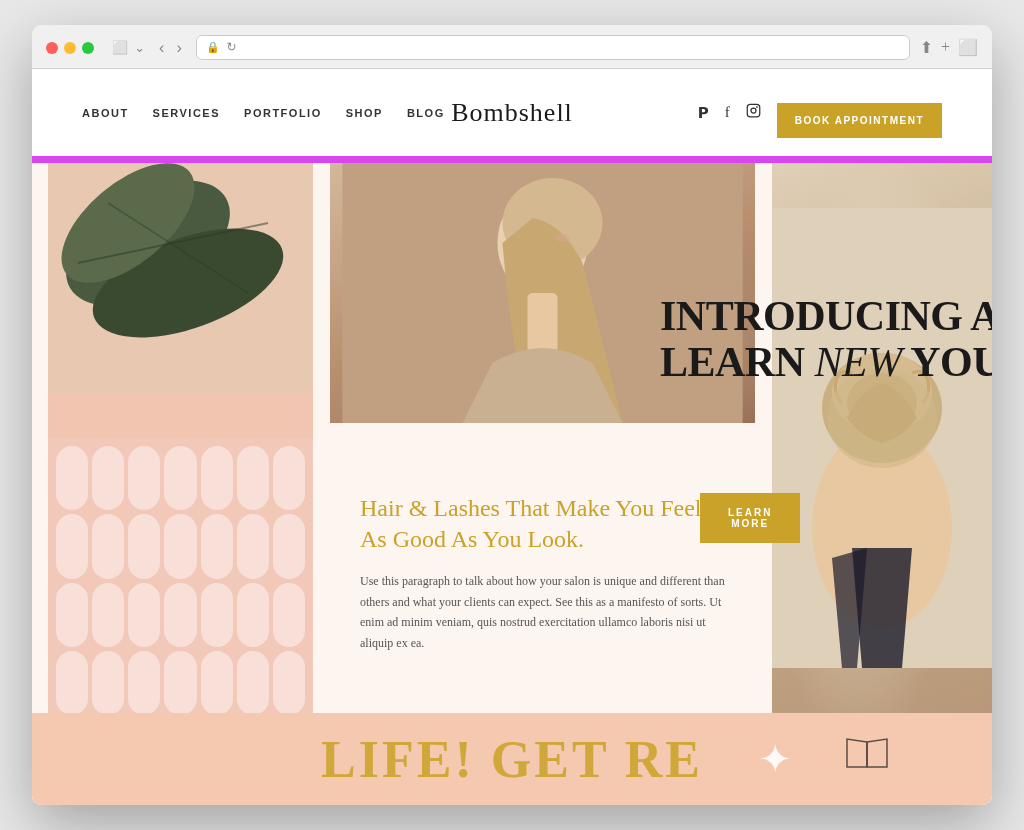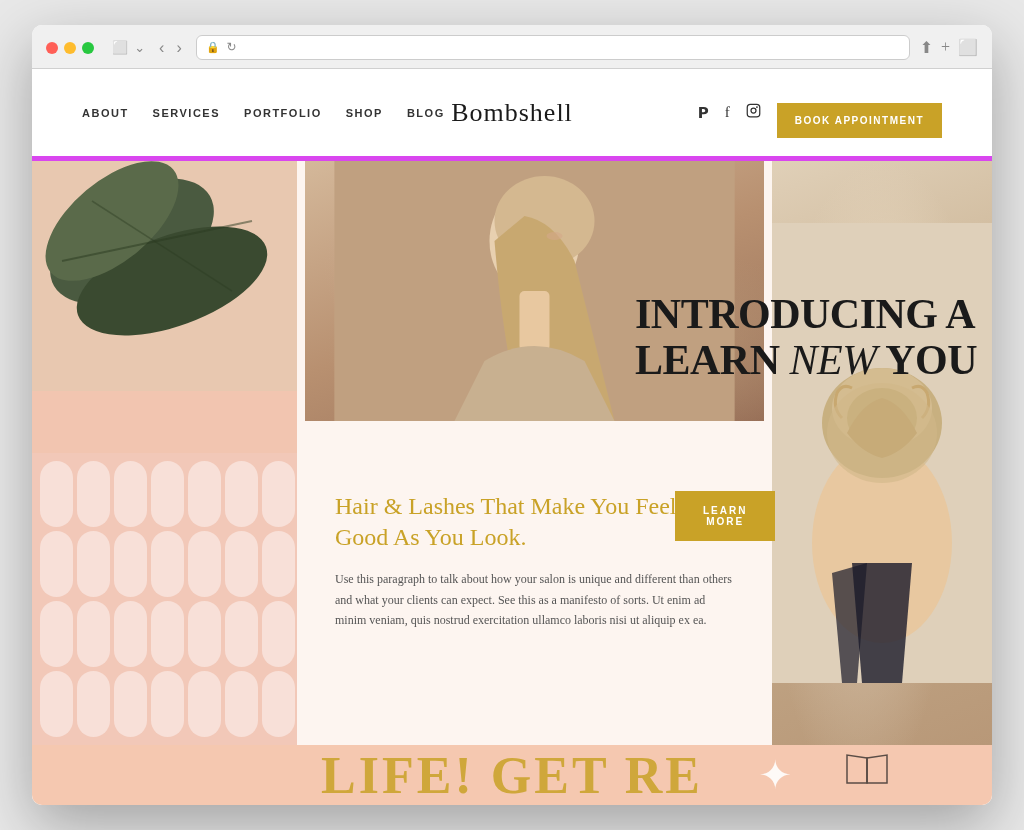--- a/index.html
+++ b/index.html
@@ -125,21 +125,21 @@
       flex-direction: column;
     }
 
     
     .site-nav {
       background: #fff;
       padding: 18px 50px;
       display: flex;
       align-items: center;
       justify-content: space-between;
-      border-bottom: 5px solid #d946ef;
+      border-bottom: 7px solid #d946ef;
     }
 
     .nav-links {
       display: flex;
       gap: 24px;
     }
 
     .nav-link {
       font-family: 'Helvetica Neue', Arial, sans-serif;
       font-size: 11px;
@@ -186,24 +186,25 @@
       border: none;
       cursor: pointer;
       margin-top: 16px;
     }
 
     
     .hero-section {
       flex: 1;
       display: grid;
       grid-template-columns: 265px 1fr 220px;
-      gap: 8px;
+      gap: 17px;
       background: #fdf5f0;
       position: relative;
       overflow: hidden;
+      padding-left: 16px;
     }
 
     
     .left-col {
       background: #f2c5b0;
       position: relative;
       overflow: hidden;
     }
 
     
@@ -280,21 +281,21 @@
 
     
     .right-col {
       background: #e8d8cc;
       position: relative;
       overflow: hidden;
     }
 
     
     .footer-peek {
-      height: 60px;
+      height: 92px;
       background: #f5c8b0;
       display: flex;
       align-items: center;
       justify-content: center;
       overflow: hidden;
       position: relative;
     }
 
     .footer-text {
       font-family: Georgia, 'Times New Roman', serif;

